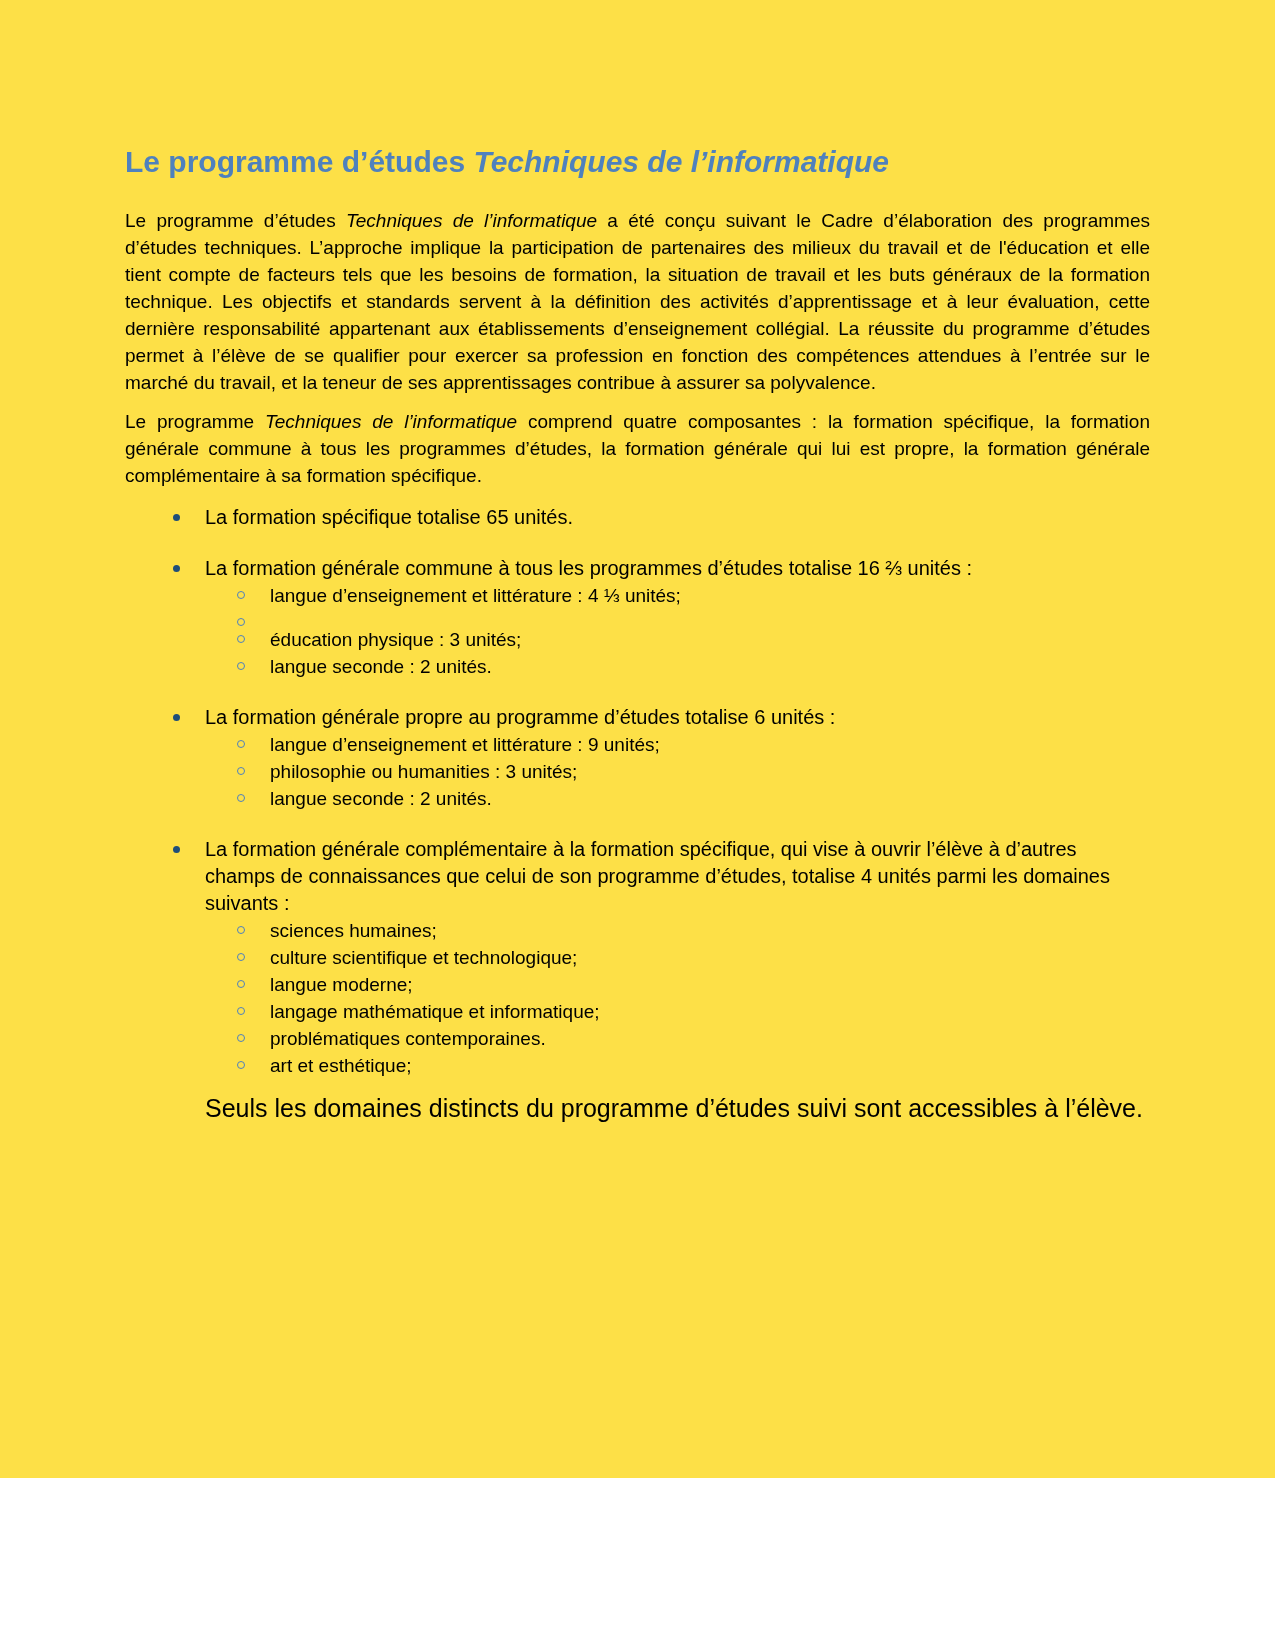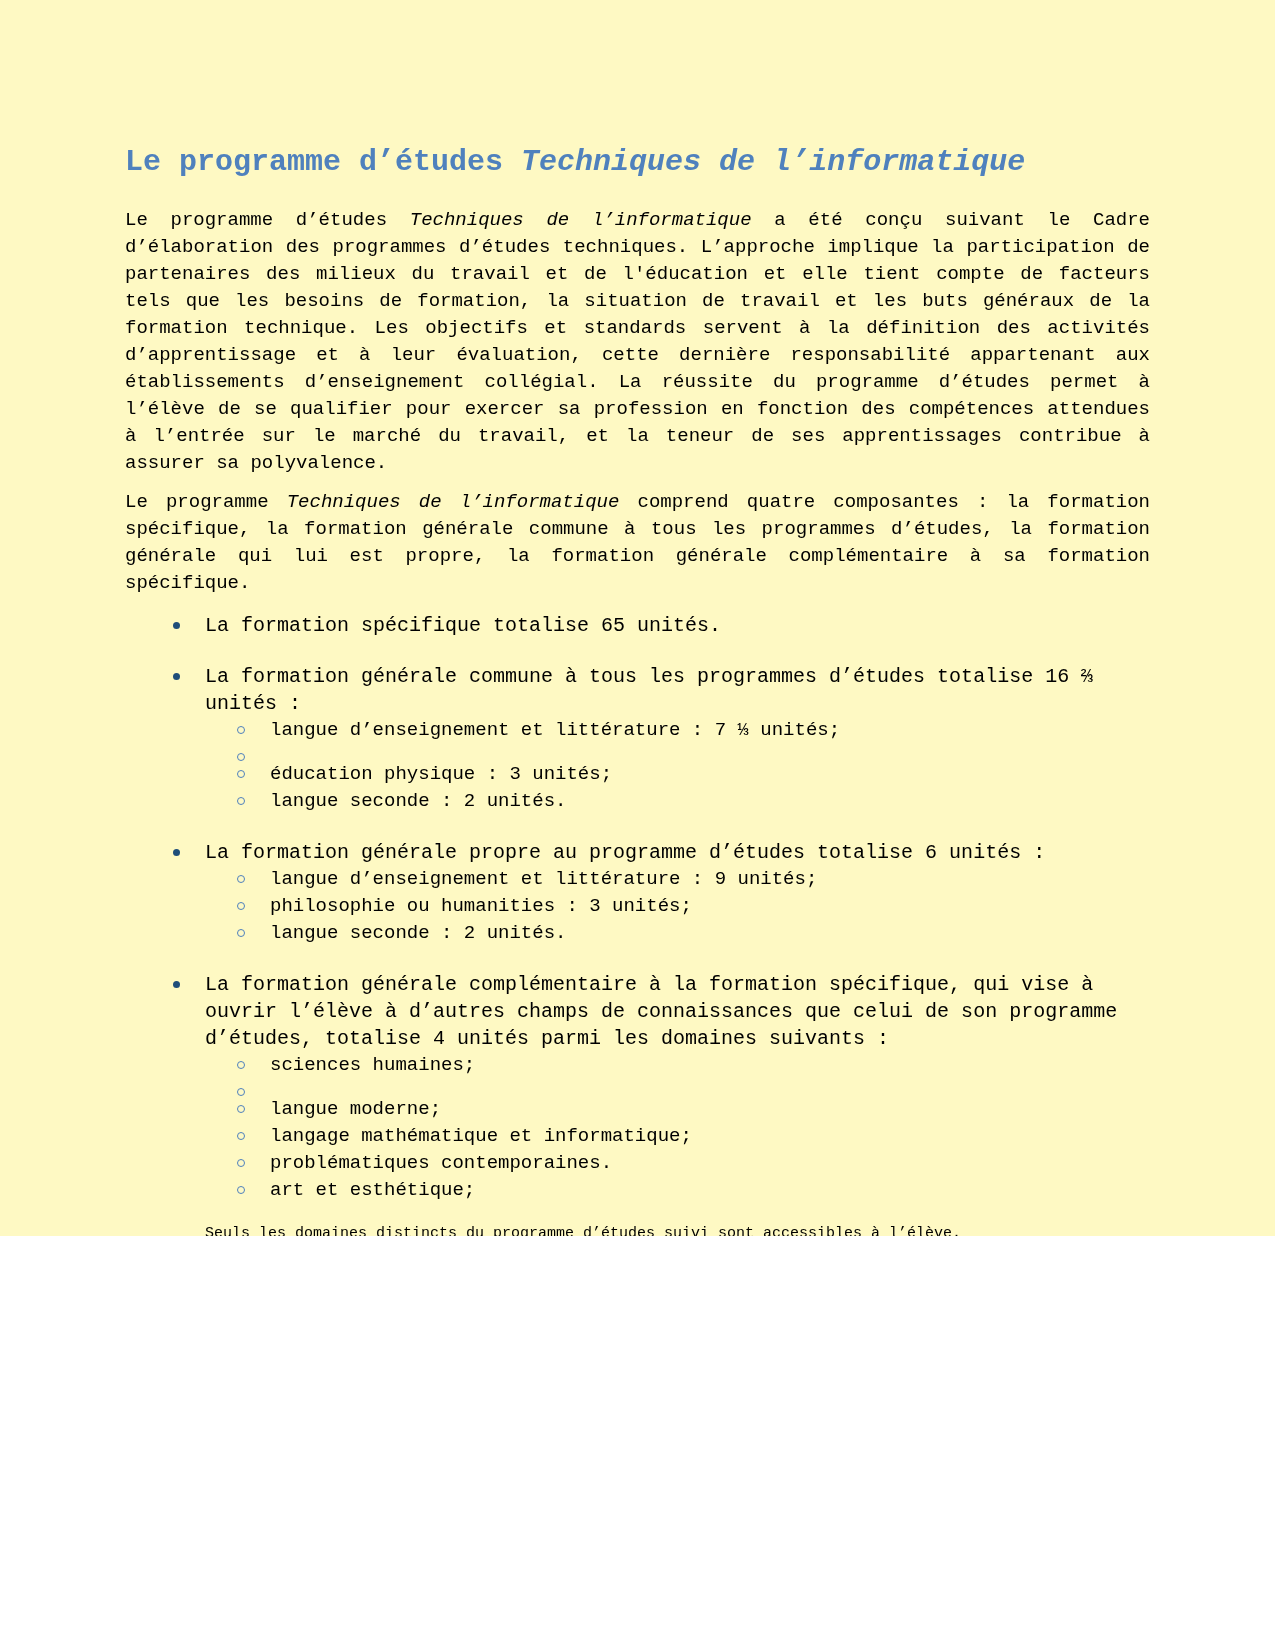--- a/index.html
+++ b/index.html
@@ -6,23 +6,23 @@
     --heading:#4f81bd;
     --bullet:#1f4e79;
     --subbullet:#4f81bd;
     --text:#000000;
   }
   *{box-sizing:border-box;}
   html,body{margin:0;padding:0;background:#ffffff;}
   .page{
     position:relative;
     width:1275px;
-    height:1236px;
-    background:#fef9c3;
-    font-family:Liberation Mono, monospace;
+    height:1478px;
+    background:#fde047;
+    font-family:Liberation Sans, sans-serif;
     color:var(--text);
     overflow:hidden;
   }
   .content{
     position:absolute;
     left:125px;
     right:125px;
     top:143px;
   }
   h1.doc-title{
@@ -47,21 +47,21 @@
   .b-marker{flex:0 0 32px;padding-top:10px;}
   .dot{display:block;width:7px;height:7px;border-radius:50%;background:var(--bullet);}
   .b-text{flex:1;}
   .sub-row{display:flex;padding-left:112px;font-size:19px;line-height:27px;}
   .s-marker{flex:0 0 33px;padding-top:9px;}
   .circle{display:block;width:8px;height:8px;border-radius:50%;border:1.5px solid var(--subbullet);background:transparent;}
   .s-text{flex:1;}
   .closing-par{
     margin:16px 0 0 0;
     padding-left:80px;
-    font-size:15px;
+    font-size:25px;
     line-height:27px;
   }
   .footer-title{
     position:absolute;
     top:1533px;
     right:128px;
     font-size:16px;
     line-height:20px;
   }
   .page-number{
@@ -99,21 +99,21 @@
           <div class="bullet-row">
             <span class="b-marker">
               <span class="dot"></span>
             </span>
             <span class="b-text">La formation générale commune à tous les programmes d’études totalise 16 ⅔ unités :</span>
           </div>
           <div class="sub-row">
             <span class="s-marker">
               <span class="circle"></span>
             </span>
-            <span class="s-text">langue d’enseignement et littérature : 7 ⅓ unités;</span>
+            <span class="s-text">langue d’enseignement et littérature : 4 ⅓ unités;</span>
           </div>
           <div class="sub-row">
             <span class="s-marker">
               <span class="circle"></span>
             </span>
           </div>
           <div class="sub-row">
             <span class="s-marker">
               <span class="circle"></span>
             </span>
@@ -162,20 +162,21 @@
           <div class="sub-row">
             <span class="s-marker">
               <span class="circle"></span>
             </span>
             <span class="s-text">sciences humaines;</span>
           </div>
           <div class="sub-row">
             <span class="s-marker">
               <span class="circle"></span>
             </span>
+            <span class="s-text">culture scientifique et technologique;</span>
           </div>
           <div class="sub-row">
             <span class="s-marker">
               <span class="circle"></span>
             </span>
             <span class="s-text">langue moderne;</span>
           </div>
           <div class="sub-row">
             <span class="s-marker">
               <span class="circle"></span>

